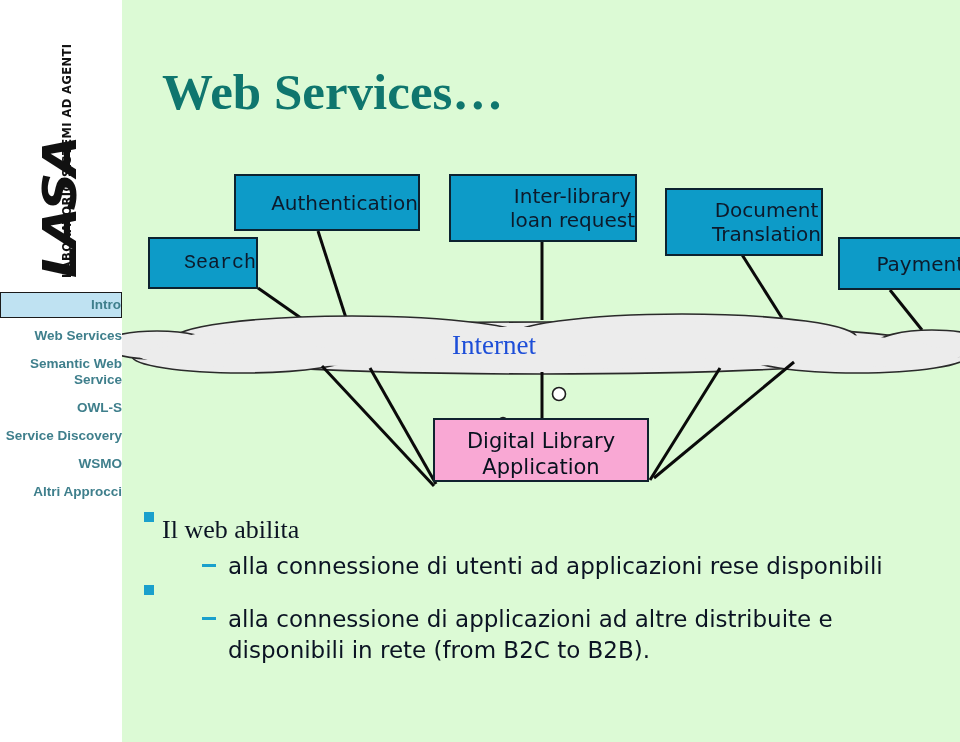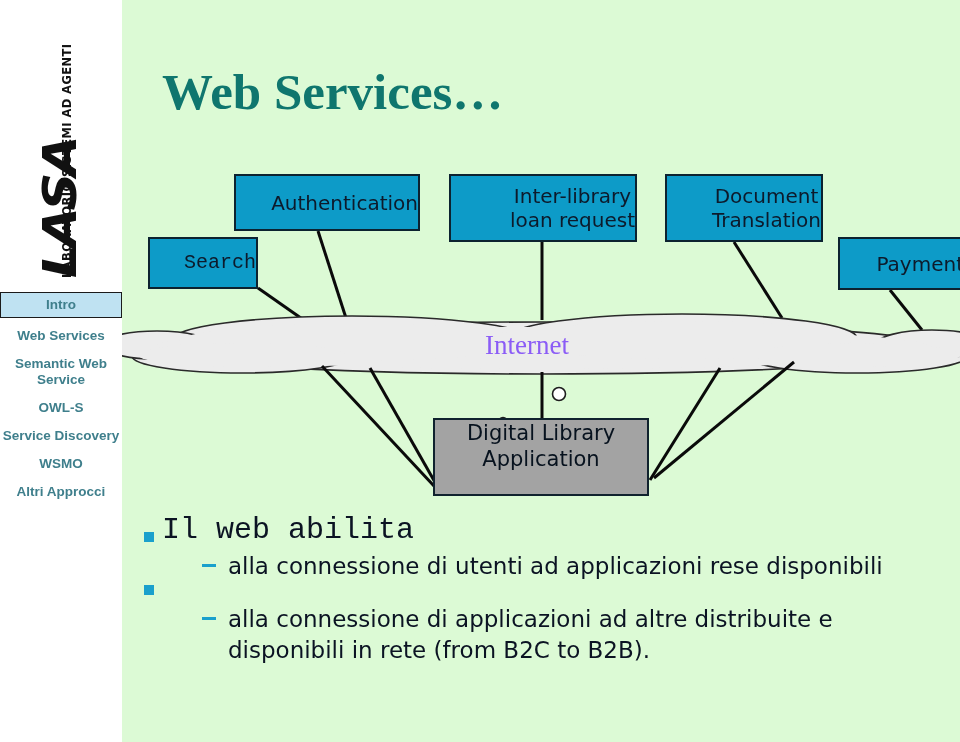--- a/index.html
+++ b/index.html
@@ -57,21 +57,21 @@
   }
 
   #nav {
     position: absolute;
     left: 0;
     top: 292px;
     width: 122px;
   }
   .nav-item {
     width: 122px;
-    text-align: center;
+    text-align: right;
     color: #3f7f8c;
     font-size: 13.5px;
     font-weight: bold;
     line-height: 16px;
     padding: 6px 0 6px 0;
     box-sizing: border-box;
   }
   .nav-item.active {
     background: #bfe2f2;
     border: 1.5px solid #1b1b1b;
@@ -125,66 +125,65 @@
     line-height: 24px;
     text-align: center;
     display: flex;
     align-items: center;
     justify-content: flex-end;
     font-family: "DejaVu Sans", sans-serif;
   }
   #box-search        { left: 26px;  top: 237px; width: 110px; height: 52px; font-family: Liberation Mono, monospace; }
   #box-auth          { left: 112px; top: 174px; width: 186px; height: 57px; }
   #box-interlibrary  { left: 327px; top: 174px; width: 188px; height: 68px; }
-  #box-doctrans      { left: 543px; top: 174px; width: 158px; height: 68px; }
+  #box-doctrans      { left: 543px; top: 188px; width: 158px; height: 68px; }
   #box-payment       { left: 716px; top: 237px; width: 128px; height: 53px; }
 
   #box-dla {
     position: absolute;
     left: 311px; top: 418px;
-    width: 216px; height: 78px;
-    background: #a3a3a3;
+    width: 216px; height: 64px;
+    background: #f9a8d4;
     border: 2px solid #10222e;
     box-sizing: border-box;
     color: #07121e;
     font-size: 21px;
     line-height: 26px;
     text-align: center;
     display: flex;
-    align-items: flex-start;
+    align-items: flex-end;
     justify-content: center;
     font-family: "DejaVu Sans", sans-serif;
   }
 
   #cloud-label {
     position: absolute;
     left: 330px;
     top: 330px;
     width: 150px;
-    text-align: center;
     font-family: "Liberation Serif", serif;
     font-size: 27px;
-    color: #8b5cf6;
+    color: #1d4ed8;
   }
 
   
   #bullets {
     position: absolute;
     left: 22px;
     top: 512px;
     width: 810px;
     color: #0b1323;
   }
   .b1 {
     display: flex;
-    align-items: flex-end;
-    font-size: 30px;
+    align-items: flex-start;
+    font-size: 26px;
     line-height: 30px;
     margin-top: 3px;
-    font-family: Liberation Mono, monospace;
+    font-family: Liberation Serif, serif;
   }
   .b1 .sq {
     width: 10px; height: 10px;
     background: #1aa0cc;
     margin-right: 8px;
     flex: none;
     position: relative;
     top: -3px;
   }
   .b2 {

